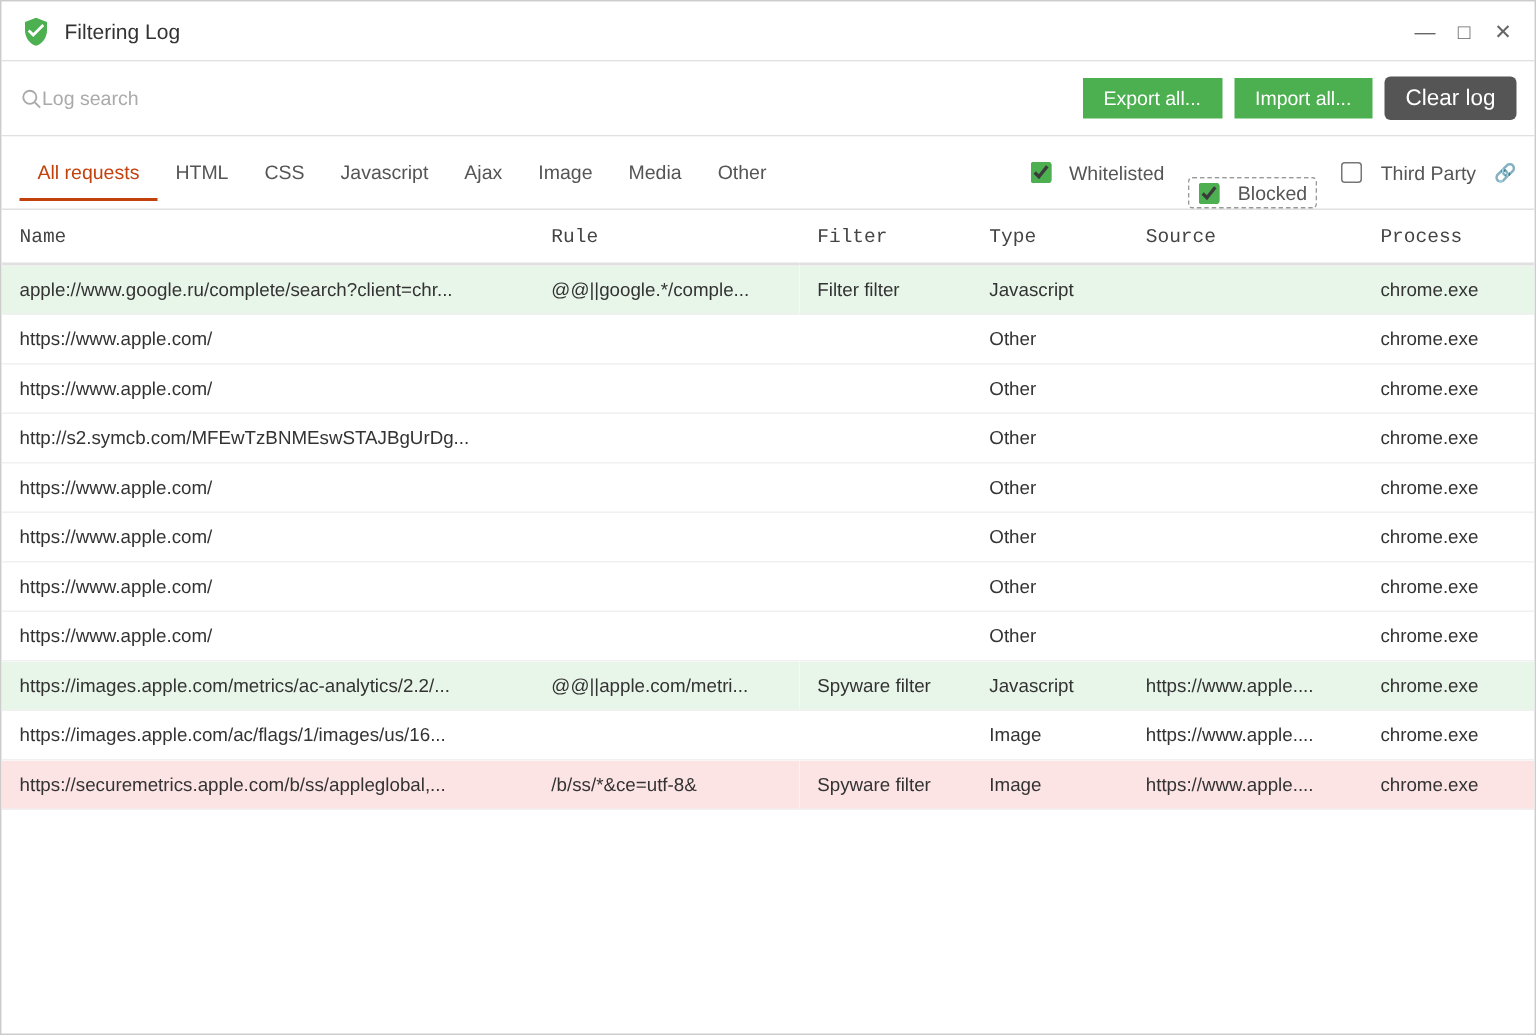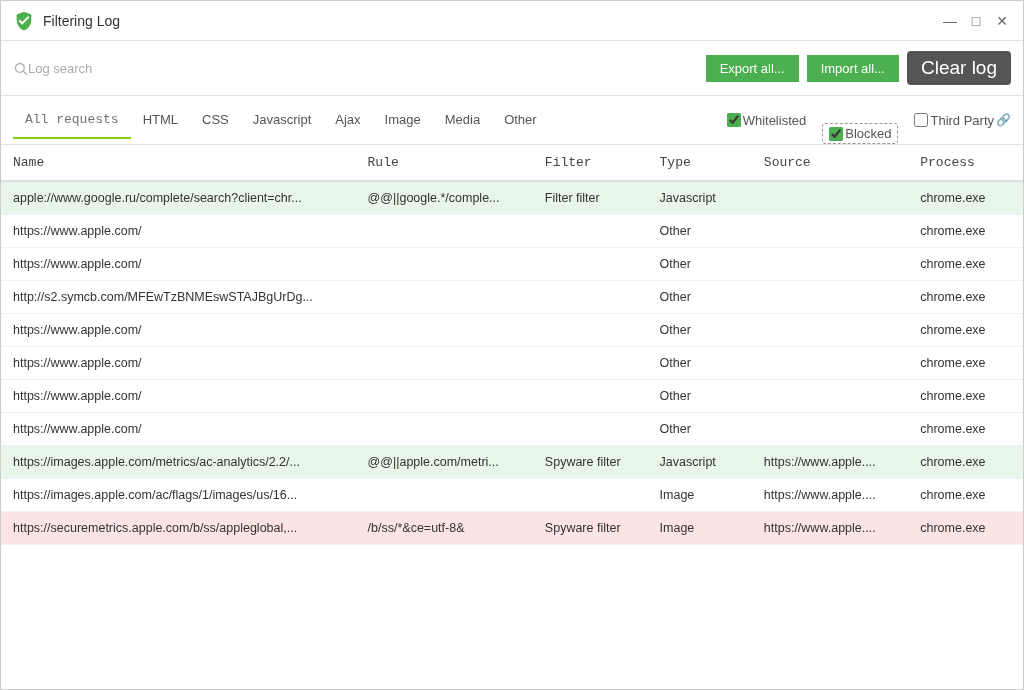--- a/index.html
+++ b/index.html
@@ -90,21 +90,21 @@
       font-size: 13px;
       cursor: pointer;
       white-space: nowrap;
     }
     .btn-dark {
       background: #555;
       color: #fff;
       border: none;
       border-radius: 4px;
       padding: 6px 14px;
-      font-size: 19px;
+      font-size: 15px;
       cursor: pointer;
       white-space: nowrap;
     }
 
     
     .filter-bar {
       display: flex;
       align-items: center;
       background: #fff;
       padding: 0 12px;
@@ -117,35 +117,34 @@
     }
     .filter-tab {
       padding: 10px 12px;
       font-size: 13px;
       cursor: pointer;
       color: #555;
       border-bottom: 2px solid transparent;
       white-space: nowrap;
     }
     .filter-tab.active {
-      color: #737373;
-      border-bottom: 2px solid #84cc16;
+      color: #c2410c;
+      border-bottom: 2px solid #c2410c;
       font-weight: 500;
-      font-family: Liberation Mono, monospace;
     }
 
     .filter-checks {
       display: flex;
       align-items: center;
       gap: 16px;
     }
     .check-label {
       display: flex;
       align-items: center;
-      gap: 2px;
+      gap: 12px;
       cursor: pointer;
       font-size: 13px;
       color: #555;
     }
     .check-label input[type=checkbox] {
       accent-color: #4caf50;
       width: 14px;
       height: 14px;
     }
     .blocked-wrapper {

